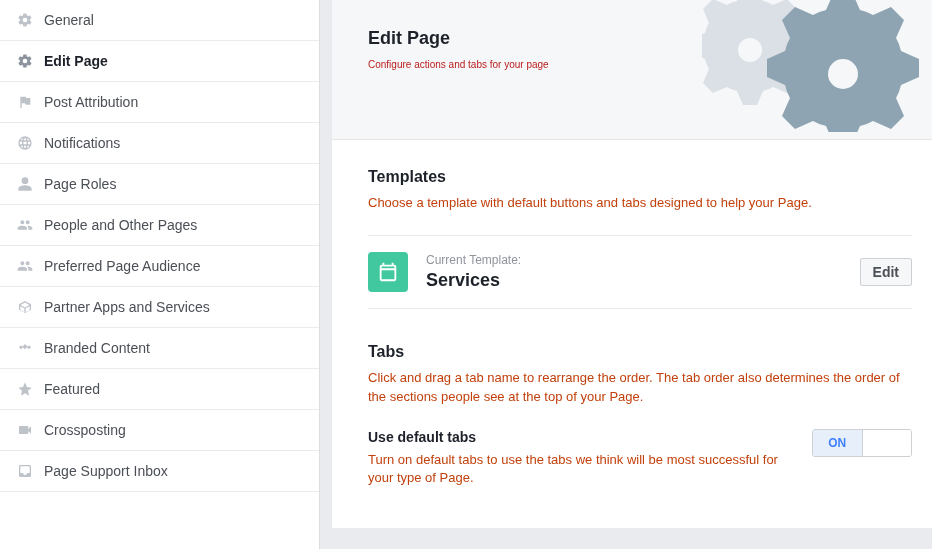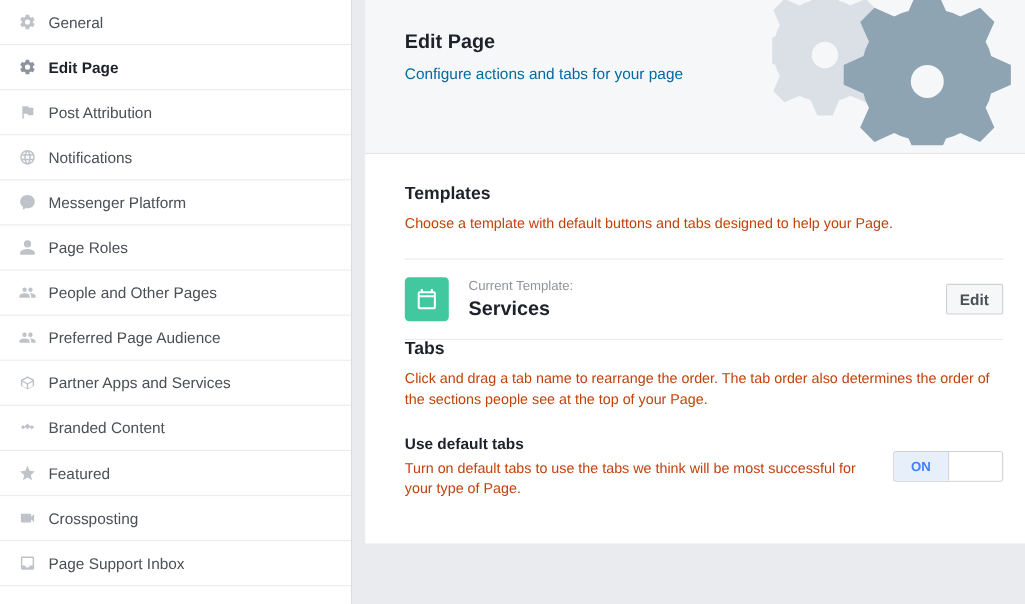--- a/index.html
+++ b/index.html
@@ -53,22 +53,22 @@
   overflow: hidden;
   height: 140px;
 }
 .header-title {
   font-size: 18px;
   font-weight: 700;
   color: #1d2129;
   margin-bottom: 10px;
 }
 .header-sub {
-  font-size: 14px;
-  color: #0369a1;
+  font-size: 10px;
+  color: #b91c1c;
 }
 .gears {
   position: absolute;
   right: 10px;
   top: -18px;
 }
 .gears svg { display:block; }
 .content {
   background: #fff;
   padding: 28px 20px 40px 36px;
@@ -84,20 +84,21 @@
   color: #c2410c;
   line-height: 1.45;
   margin-bottom: 22px;
 }
 .template-row {
   display: flex;
   align-items: center;
   padding: 16px 0;
   border-top: 1px solid #e9eaed;
   border-bottom: 1px solid #e9eaed;
+  margin-bottom: 34px;
 }
 .template-badge {
   width: 40px;
   height: 40px;
   background: #42c89e;
   border-radius: 4px;
   display:flex;
   align-items:center;
   justify-content:center;
   color:#fff;
@@ -120,21 +121,21 @@
   border: 1px solid #ced0d4;
   border-radius: 2px;
   padding: 5px 12px;
   font-size: 14px;
   font-weight: 700;
   color: #4b4f56;
   cursor: pointer;
 }
 .tabs-row {
   display:flex;
-  align-items:center;
+  align-items:flex-start;
   gap: 18px;
   margin-top: 10px;
 }
 .tabs-row-left { flex:1; }
 .subsection-title {
   font-size: 14px;
   font-weight: 700;
   color: #1d2129;
   margin-bottom: 6px;
 }
@@ -192,28 +193,20 @@
         </span>
         <span>Post Attribution</span>
       </div>
       <div class="sidebar-item">
         <span class="icon">
           <svg viewBox="0 0 24 24">
             <path d="M12 2a10 10 0 1 0 10 10A10 10 0 0 0 12 2zm6.9 6h-2.95a15.6 15.6 0 0 0-1.38-3.56A8 8 0 0 1 18.9 8zM12 4a13.6 13.6 0 0 1 1.9 4h-3.8A13.6 13.6 0 0 1 12 4zM4.3 14a8 8 0 0 1 0-4h3.38a16.5 16.5 0 0 0 0 4zm.8 2h2.95a15.6 15.6 0 0 0 1.38 3.56A8 8 0 0 1 5.1 16zm2.95-8H5.1a8 8 0 0 1 4.33-3.56A15.6 15.6 0 0 0 8.05 8zM12 20a13.6 13.6 0 0 1-1.9-4h3.8A13.6 13.6 0 0 1 12 20zm2.3-6H9.7a14.5 14.5 0 0 1 0-4h4.6a14.5 14.5 0 0 1 0 4zm.27 5.56A15.6 15.6 0 0 0 15.95 16h2.95a8 8 0 0 1-4.33 3.56zM16.32 14a16.5 16.5 0 0 0 0-4h3.38a8 8 0 0 1 0 4z"></path>
           </svg>
         </span>
         <span>Notifications</span>
-      </div>
-      <div class="sidebar-item">
-        <span class="icon">
-          <svg viewBox="0 0 24 24">
-            <path d="M12 2C6.5 2 2 6 2 11c0 2.8 1.5 5.3 3.8 6.9V22l3.5-1.9A11 11 0 0 0 12 20c5.5 0 10-4 10-9s-4.5-9-10-9z"></path>
-          </svg>
-        </span>
-        <span>Messenger Platform</span>
       </div>
       <div class="sidebar-item">
         <span class="icon">
           <svg viewBox="0 0 24 24">
             <path d="M12 12a5 5 0 1 0-5-5 5 5 0 0 0 5 5zm0 2c-3.3 0-10 1.7-10 5v3h20v-3c0-3.3-6.7-5-10-5z"></path>
           </svg>
         </span>
         <span>Page Roles</span>
       </div>
       <div class="sidebar-item">

